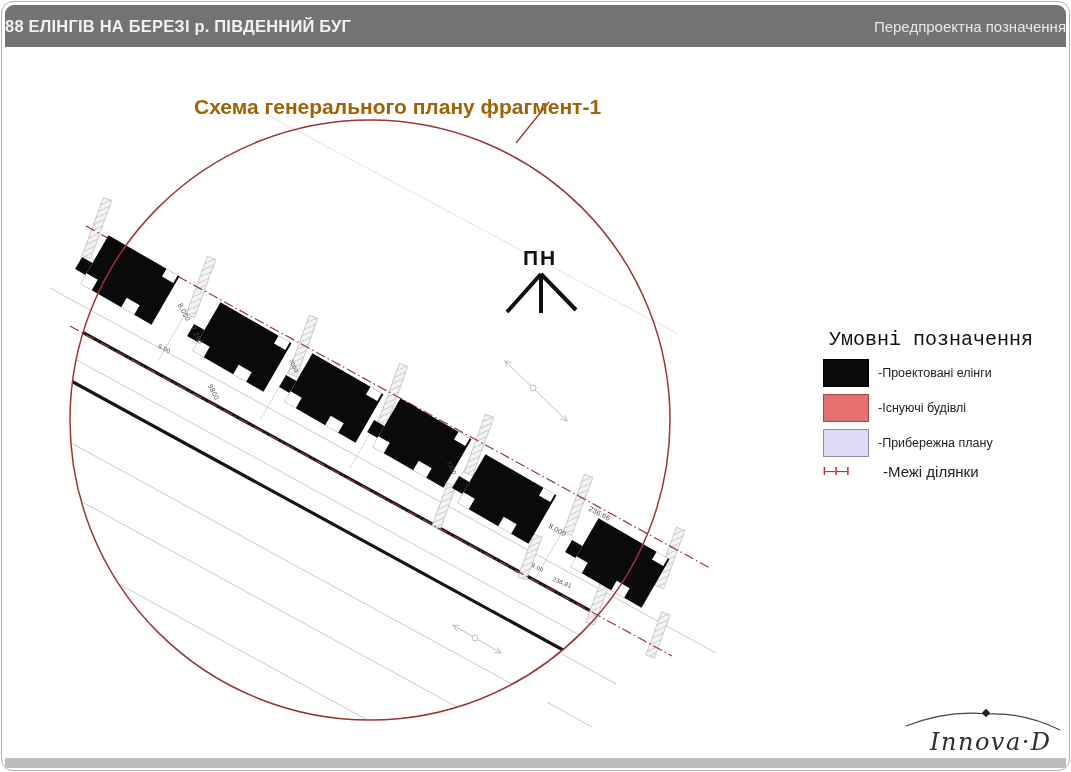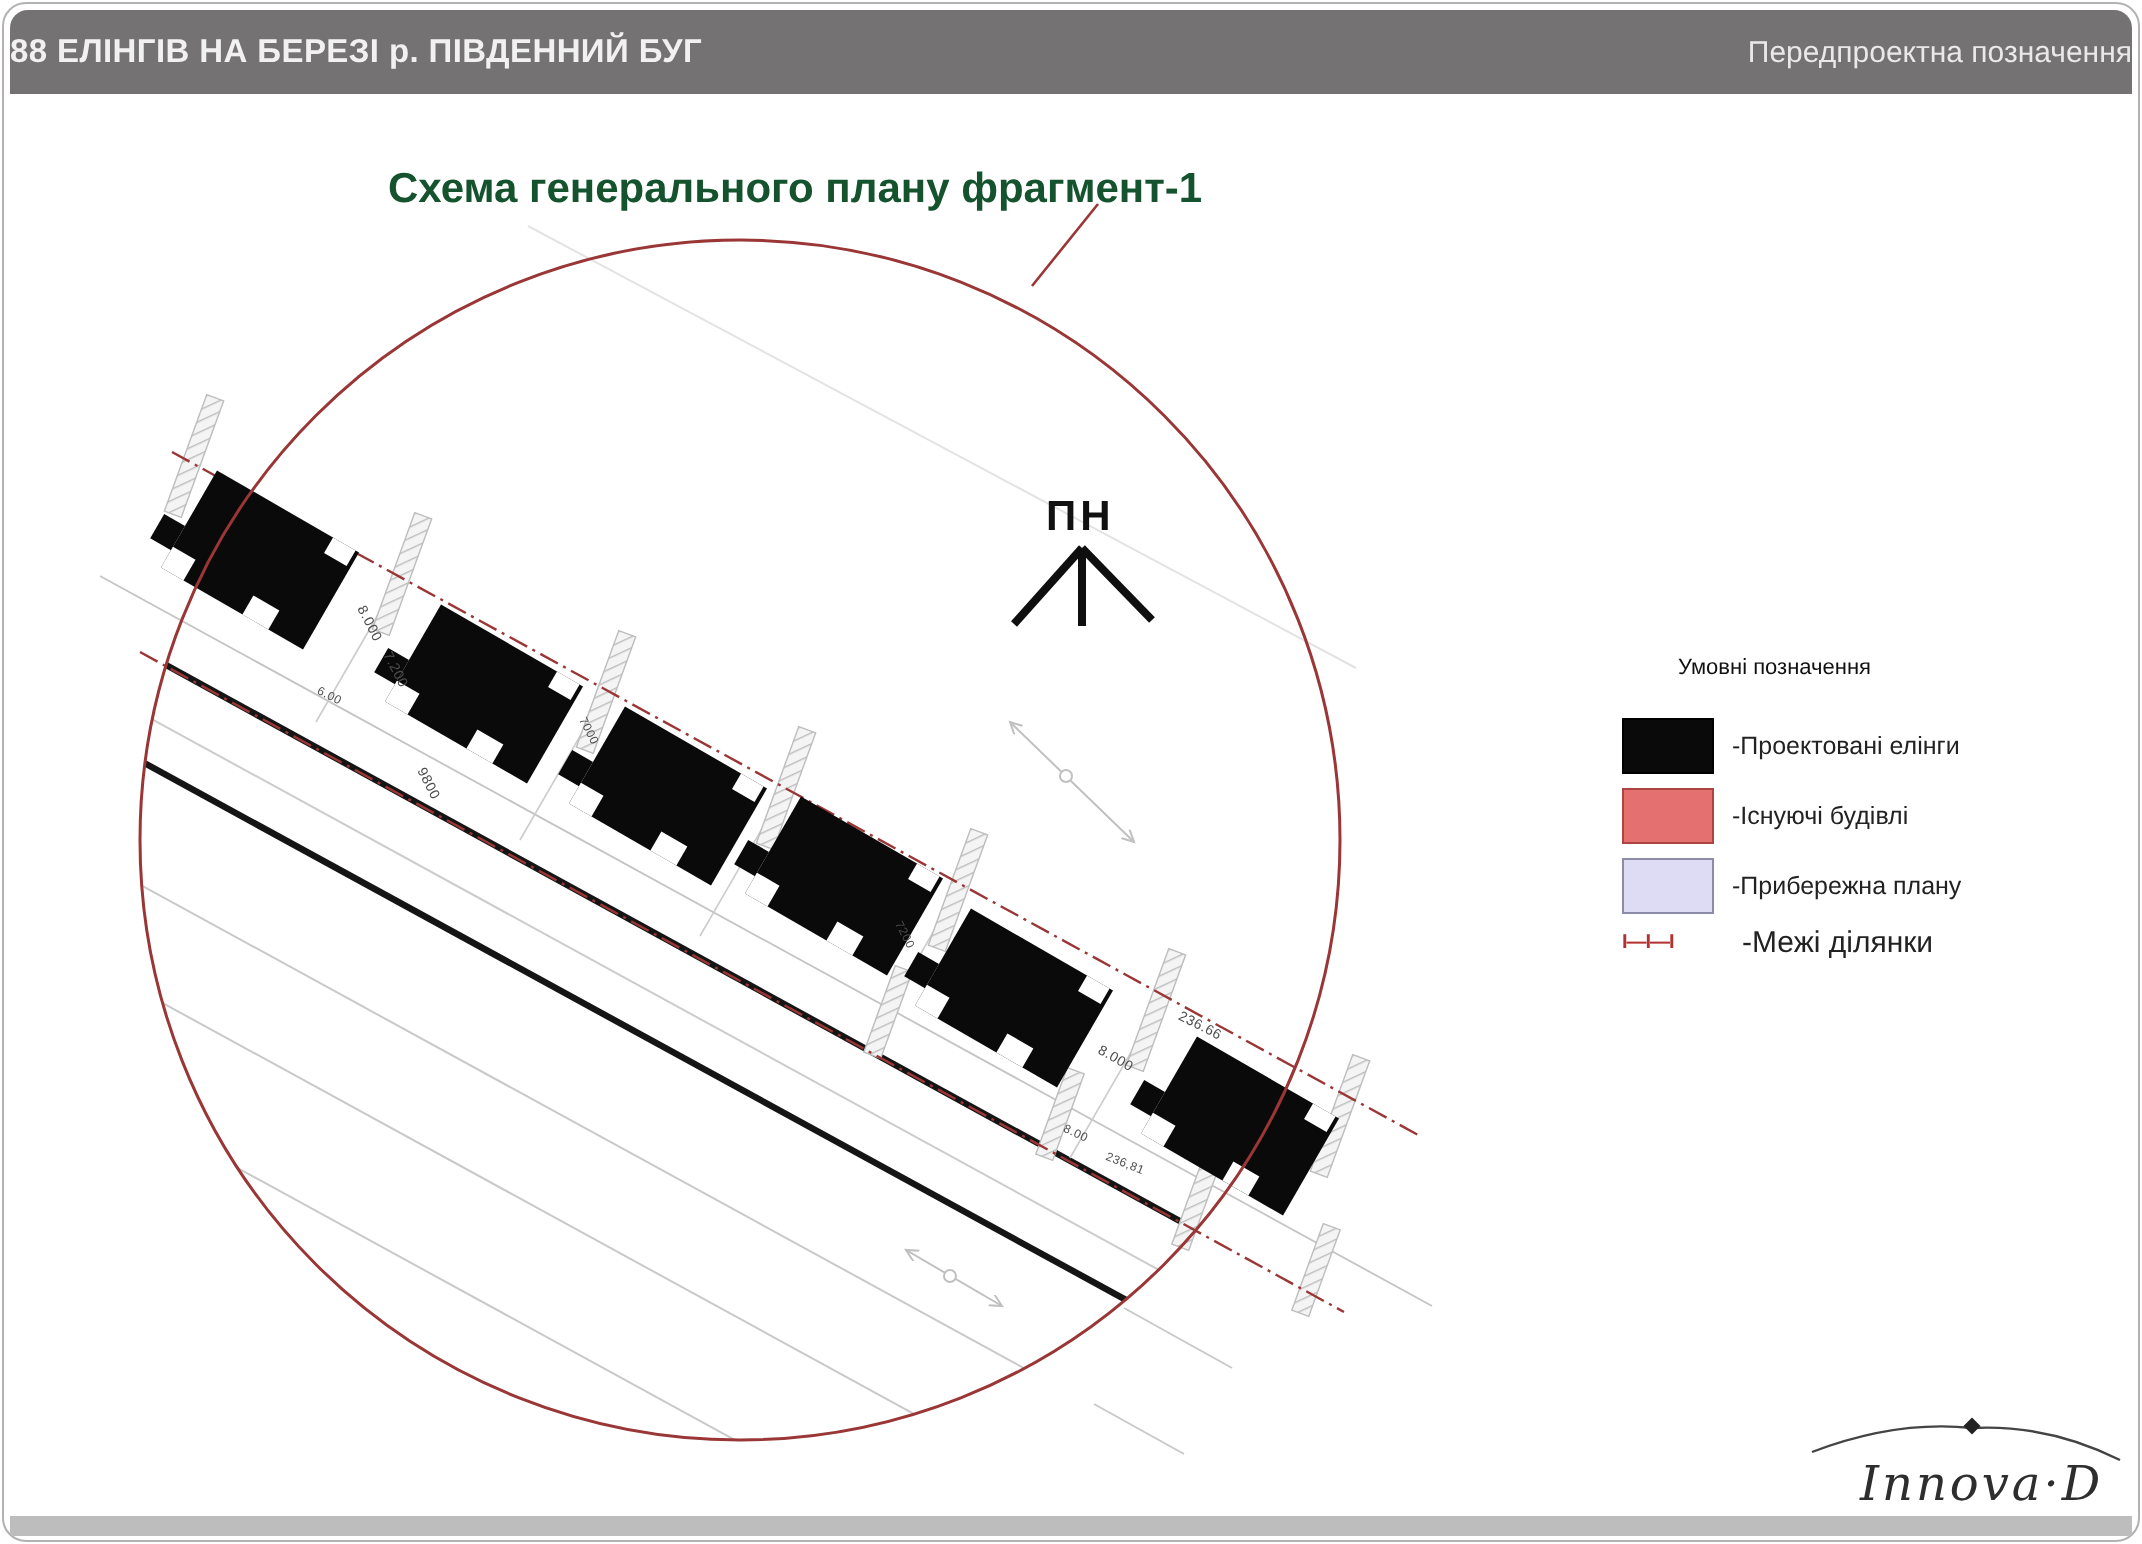--- a/index.html
+++ b/index.html
@@ -4,28 +4,28 @@
 <style>
   html,body{margin:0;padding:0;background:#fff;font-family:"Liberation Sans",sans-serif;}
   .page{position:relative;width:1069px;height:770px;margin:1px;background:#fff;
         border:1px solid #b3b1b1;border-radius:12px;overflow:hidden;box-sizing:border-box;}
   .topbar{position:absolute;top:3px;left:3px;right:3px;height:42px;background:#747272;
           border-radius:9px 9px 0 0;display:flex;align-items:center;justify-content:space-between;
           padding:0 0;box-sizing:border-box;}
   .topbar .t1{color:#f1f1f1;font-size:16.5px;font-weight:700;letter-spacing:.2px;}
   .topbar .t2{color:#e9e9e9;font-size:15px;font-weight:400;}
   .botbar{position:absolute;bottom:2px;left:3px;right:3px;height:10px;background:#bdbdbd;}
-  .draw-title{position:absolute;left:192px;top:81px;font-size:21px;font-weight:600;color:#14532d;text-align:center;}
+  .draw-title{position:absolute;left:192px;top:93px;font-size:21px;font-weight:600;color:#a16207;text-align:center;}
   .plan-svg{position:absolute;left:0;top:0;}
   .dims{position:absolute;inset:0;pointer-events:none;}
   .dim{position:absolute;color:#4d4d4d;transform-origin:0 0;white-space:nowrap;letter-spacing:.3px;}
   
   .legend{position:absolute;left:785px;top:326px;width:270px;}
-  .legend .lg-title{position:absolute;left:52px;top:0;font-size:11px;color:#111;}
-  .lg-row{position:absolute;left:0;display:flex;align-items:center;padding-left:24px;}
+  .legend .lg-title{position:absolute;left:42px;top:0;font-size:20px;color:#111;font-family:Liberation Mono, monospace;}
+  .lg-row{position:absolute;left:12px;display:flex;align-items:center;padding-left:24px;}
   .lg-row .label{margin-left:9px;font-size:12.5px;color:#222;}
   .swatch{width:46px;height:28px;box-sizing:border-box;}
   .sw-black{background:#0a0a0a;border:1px solid #000;}
   .sw-salmon{background:#e57070;border:1.5px solid #ad4343;}
   .sw-lavender{background:#dedcf4;border:1.5px solid #8c8ca8;}
   .sw-boundary{width:46px;height:14px;color:#b23030;font-size:10px;font-weight:700;
                letter-spacing:-.5px;display:flex;align-items:center;}
   .lg-row.r4 .label{font-size:15px;margin-left:14px;}
   
   .logo{position:absolute;left:878px;top:698px;width:192px;height:62px;}

